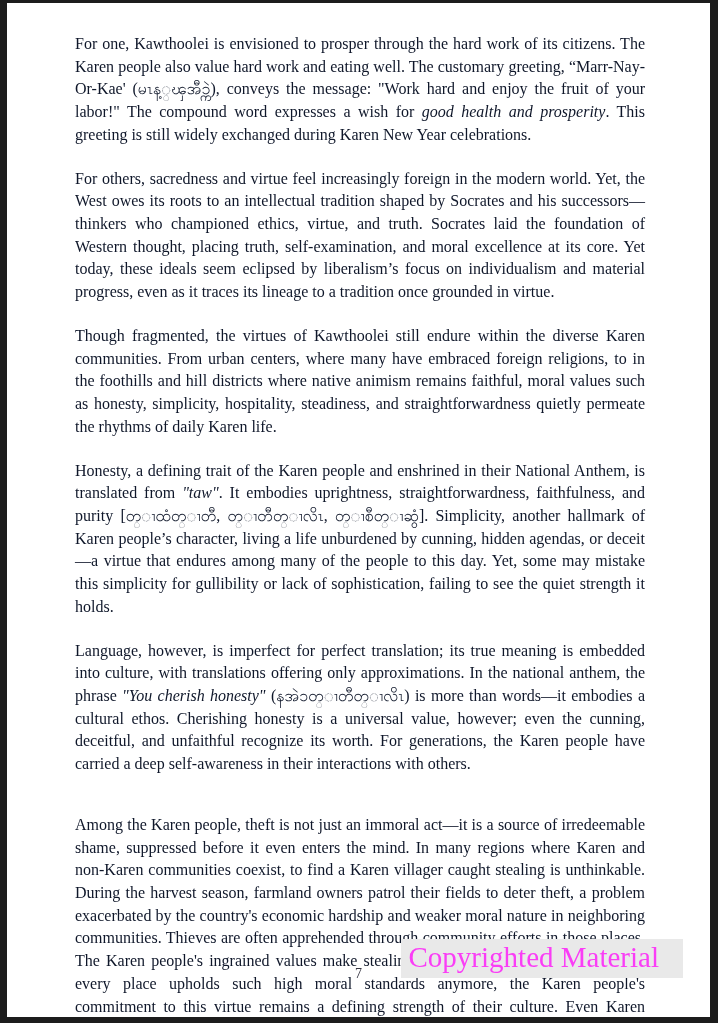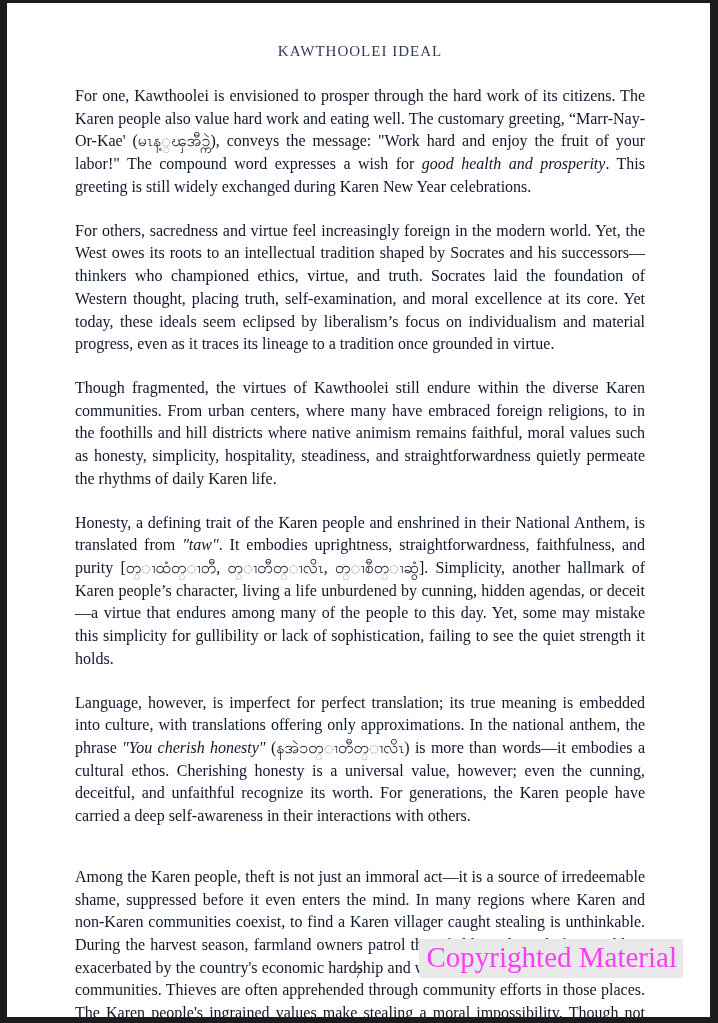--- a/index.html
+++ b/index.html
@@ -49,39 +49,38 @@
     font-style: normal;
   }
   .watermark {
     position: absolute;
     top: 936px;
     right: 27px;
     background: var(--watermark-bg, #e9e9e9);
     color: var(--watermark-color, #fa3df6);
     font-size: 29px;
     line-height: 1.2;
-    padding: 1px 6px 3px 8px;
+    padding: 1px 24px 3px 8px;
     font-family: "Liberation Serif", serif;
     white-space: nowrap;
   }
   .page-number {
     position: absolute;
     top: 963px;
     left: 0;
     width: 100%;
     text-align: center;
     font-size: 14px;
     color: #333340;
   }
 </style>
 </head>
 <body>
 
 <div class="page">
-  <h1 class="page-header">KAWTHOOLEI IDEAL</h1>
 
   <div class="body-text">
     <p><span class="seg-normal">For one, Kawthoolei is envisioned to prosper through the hard work of its citizens. The Karen people also value hard work and eating well. The customary greeting, “Marr-Nay-Or-Kae' (မၤန့္ၾအီၥ္ကဲ), conveys the message: "Work hard and enjoy the fruit of your labor!" The compound word expresses a wish for </span><span class="seg-italic">good health and prosperity</span><span class="seg-normal">. This greeting is still widely exchanged during Karen New Year celebrations.</span></p>
     <p><span class="seg-normal">For others, sacredness and virtue feel increasingly foreign in the modern world. Yet, the West owes its roots to an intellectual tradition shaped by Socrates and his successors—thinkers who championed ethics, virtue, and truth. Socrates laid the foundation of Western thought, placing truth, self-examination, and moral excellence at its core. Yet today, these ideals seem eclipsed by liberalism’s focus on individualism and material progress, even as it traces its lineage to a tradition once grounded in virtue.</span></p>
     <p><span class="seg-normal">Though fragmented, the virtues of Kawthoolei still endure within the diverse Karen communities. From urban centers, where many have embraced foreign religions, to in the foothills and hill districts where native animism remains faithful, moral values such as honesty, simplicity, hospitality, steadiness, and straightforwardness quietly permeate the rhythms of daily Karen life.</span></p>
     <p><span class="seg-normal">Honesty, a defining trait of the Karen people and enshrined in their National Anthem, is translated from </span><span class="seg-italic">"taw"</span><span class="seg-normal">. It embodies uprightness, straightforwardness, faithfulness, and purity [တ္ၢထံတ္ၢတီ, တ္ၢတီတ္ၢလိၤ, တ္ၢစီတ္ၢဆွံ]. Simplicity, another hallmark of Karen people’s character, living a life unburdened by cunning, hidden agendas, or deceit—a virtue that endures among many of the people to this day. Yet, some may mistake this simplicity for gullibility or lack of sophistication, failing to see the quiet strength it holds.</span></p>
     <p><span class="seg-normal">Language, however, is imperfect for perfect translation; its true meaning is embedded into culture, with translations offering only approximations. In the national anthem, the phrase </span><span class="seg-italic">"You cherish honesty"</span><span class="seg-normal"> (နအဲၥတ္ၢတီတ္ၢလိၤ) is more than words—it embodies a cultural ethos. Cherishing honesty is a universal value, however; even the cunning, deceitful, and unfaithful recognize its worth. For generations, the Karen people have carried a deep self-awareness in their interactions with others.</span></p>
     <p class="extra-gap"><span class="seg-normal">Among the Karen people, theft is not just an immoral act—it is a source of irredeemable shame, suppressed before it even enters the mind. In many regions where Karen and non-Karen communities coexist, to find a Karen villager caught stealing is unthinkable. During the harvest season, farmland owners patrol their fields to deter theft, a problem exacerbated by the country's economic hardship and weaker moral nature in neighboring communities. Thieves are often apprehended through community efforts in those places. The Karen people's ingrained values make stealing a moral impossibility. Though not every place upholds such high moral standards anymore, the Karen people's commitment to this virtue remains a defining strength of their culture. Even Karen families who moved to cities still carry this moral caliber within them. A few may adopt new traits, but most remain true to its roots.</span></p>
   </div>
 

